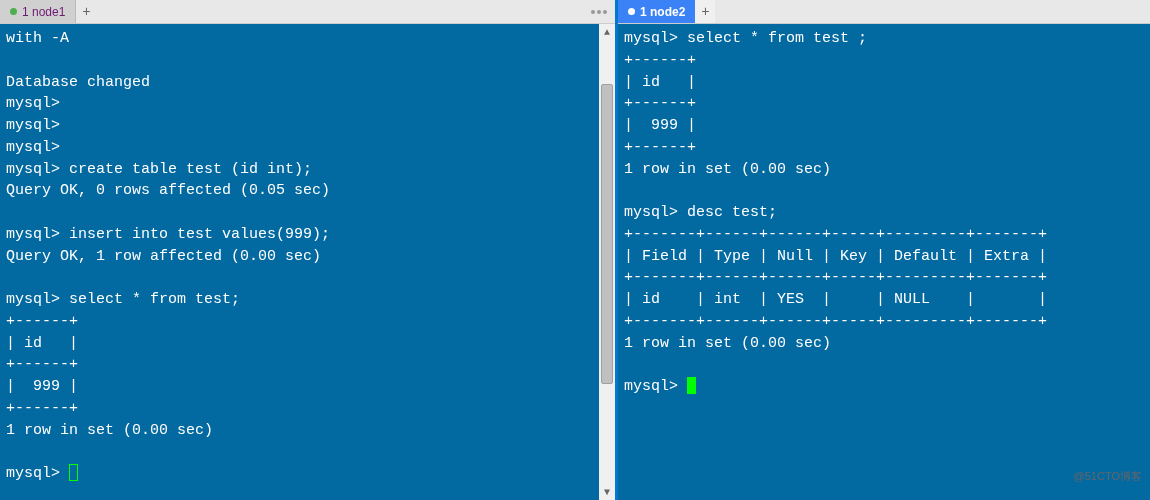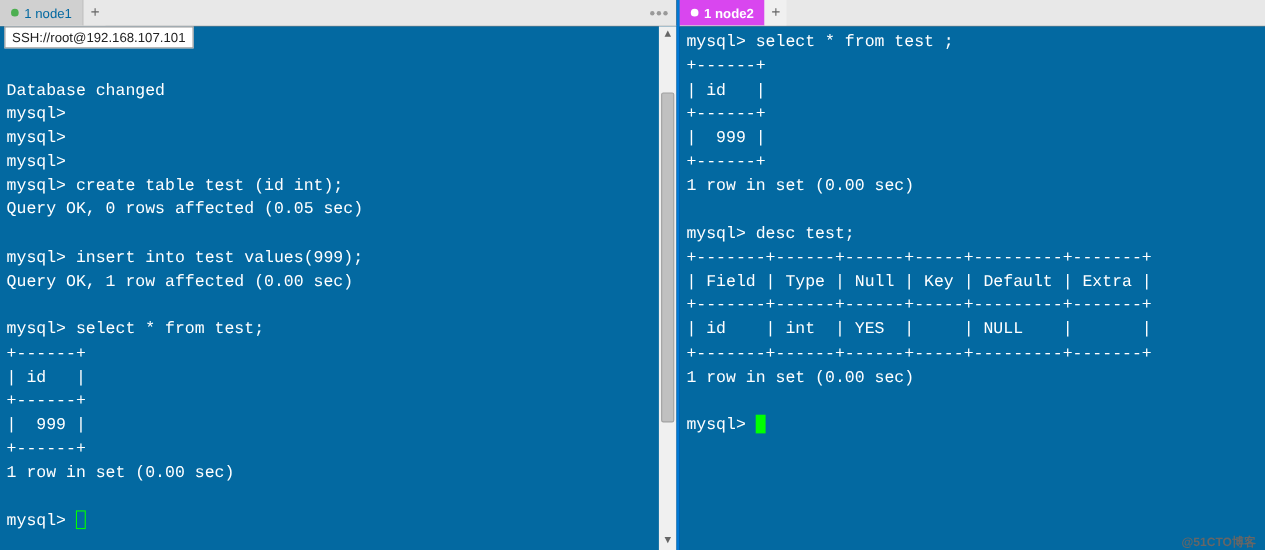--- a/index.html
+++ b/index.html
@@ -33,25 +33,25 @@
       display: flex;
       align-items: center;
       padding: 0 10px;
       font-size: 12px;
       font-family: Arial, sans-serif;
       gap: 5px;
       cursor: pointer;
     }
     .tab.inactive {
       background: #d0d0d0;
-      color: #0369a1;
+      color: #701a75;
       border-right: 1px solid #bbb;
     }
     .tab.active {
-      background: #d946ef;
+      background: #3b82f6;
       color: #fff;
       font-weight: bold;
     }
     .tab-dot {
       width: 7px;
       height: 7px;
       border-radius: 50%;
     }
     .dot-green { background: #4caf50; }
     .dot-white { background: #fff; }
@@ -135,46 +135,44 @@
       width: 9px;
       height: 17px;
       vertical-align: text-bottom;
       margin-bottom: 1px;
     }
     .cursor-outline { border: 1px solid #00ff00; }
     .cursor-solid { background: #00ff00; }
     
     .watermark {
       position: absolute;
-      bottom: 0;
+      bottom: 16px;
       right: 8px;
       color: #666;
       font-size: 11px;
       font-family: Arial, sans-serif;
-      font-weight: bold;
     }
   </style>
 </head>
 <body>
 
 <div class="pane pane-left">
   <div class="tab-bar">
     <div class="tab inactive">
       <span class="tab-dot dot-green"></span>
       <span>1 node1</span>
     </div>
     <div class="tab-add">+</div>
     <div class="tab-bar-rest"></div>
     <div class="tab-bar-dots">
         <span></span>
         <span></span>
         <span></span>
       </div>
   </div>
-  <div class="tooltip">SSH://root@192.168.107.101</div>
   <div class="terminal" id="term-left">with -A
 
 Database changed
 mysql&gt;
 mysql&gt;
 mysql&gt;
 mysql&gt; create table test (id int);
 Query OK, 0 rows affected (0.05 sec)
 
 mysql&gt; insert into test values(999);

